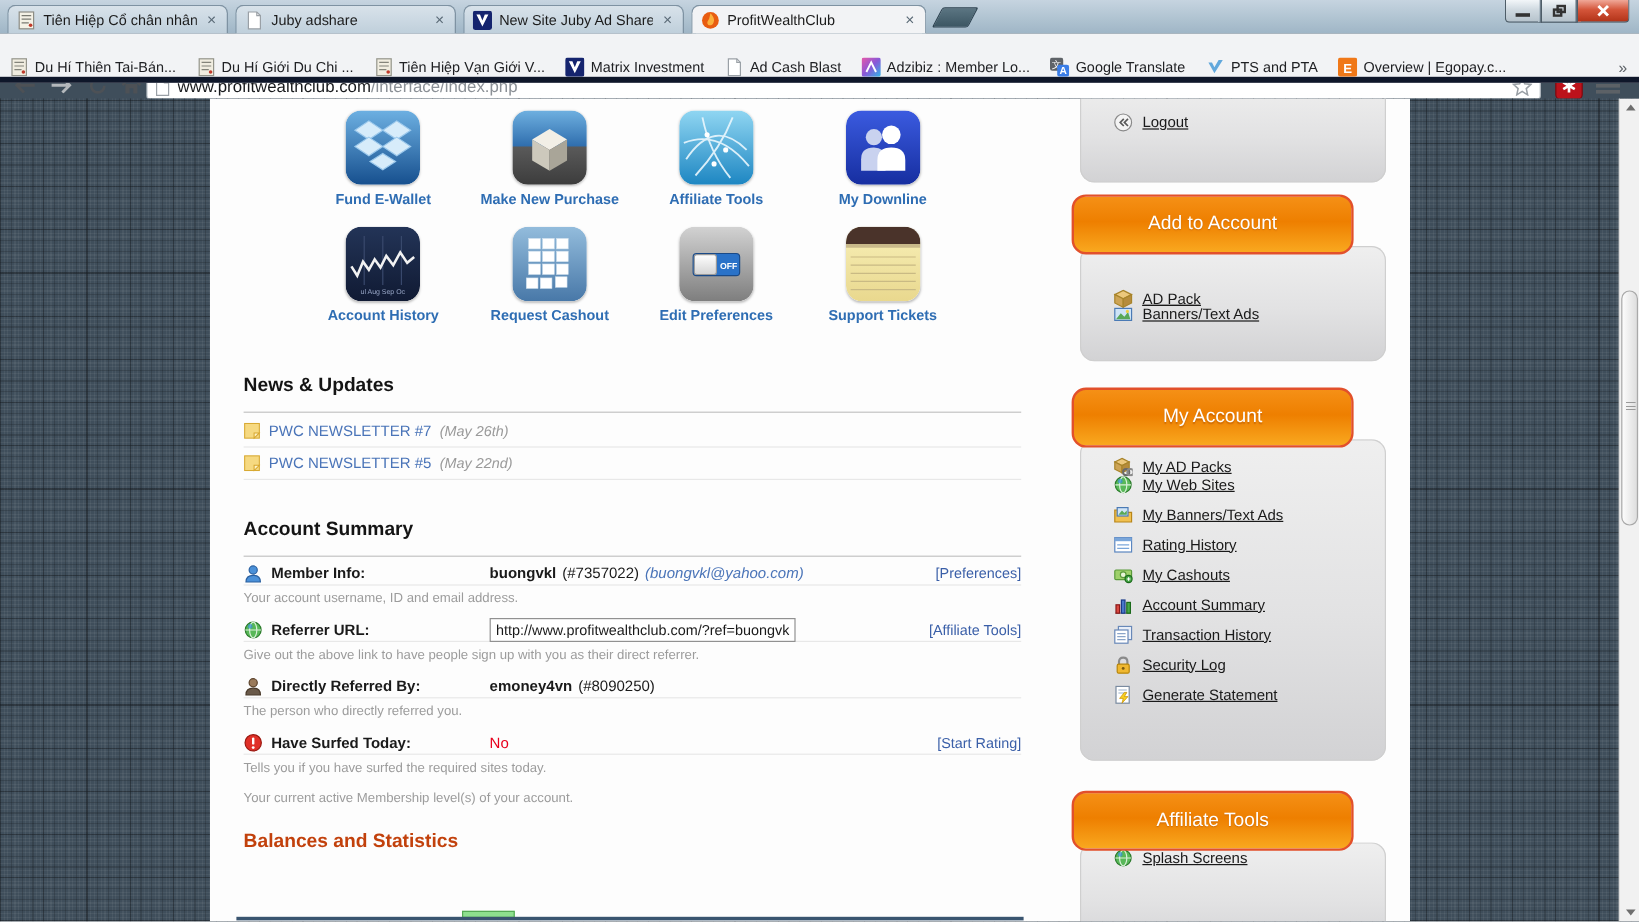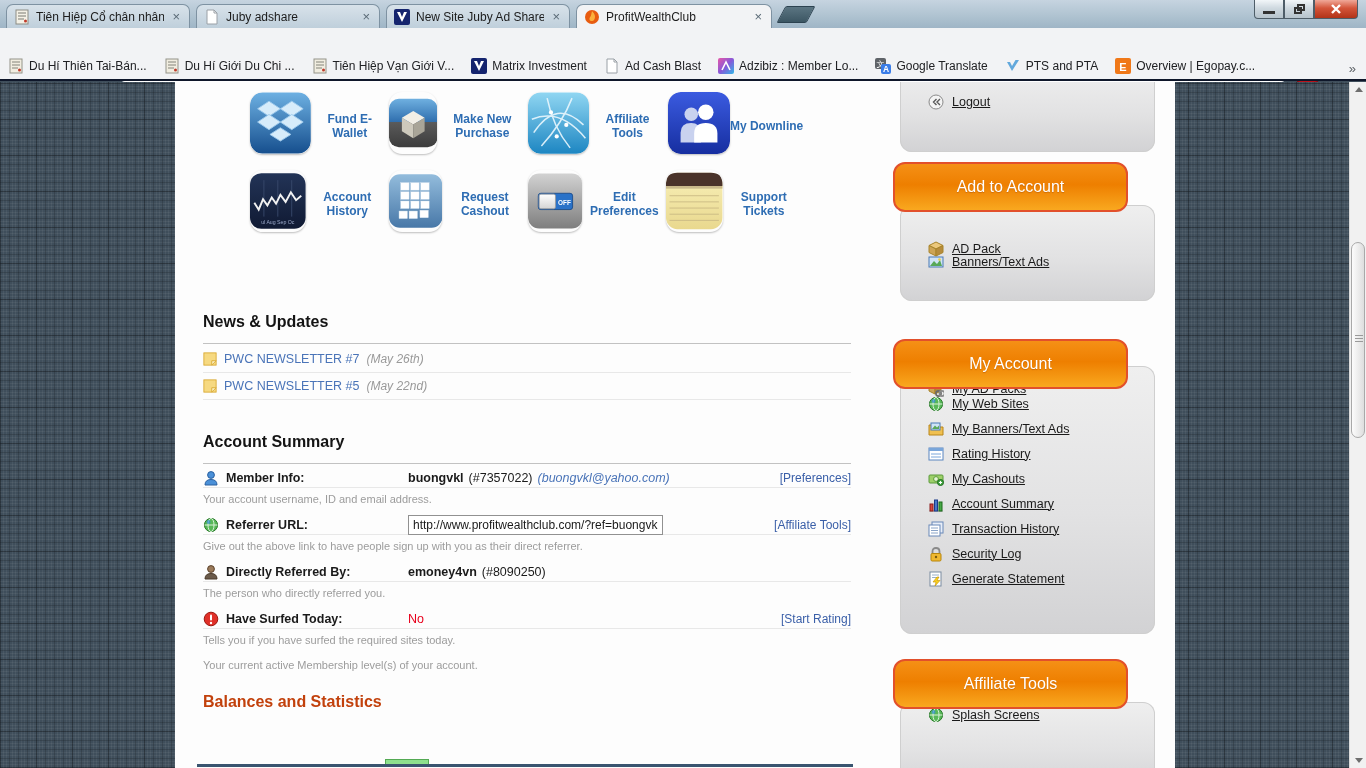--- a/index.html
+++ b/index.html
@@ -36,22 +36,22 @@
   .addrbar { position:absolute; left:122px; top:33px; width:1162px; height:22px; background:#fff;
     border:1px solid #bfc5cb; border-radius:3px; display:flex; align-items:center; padding:0 6px; gap:6px; }
   .urltxt { font-size:14px; white-space:nowrap; overflow:hidden; flex:1; }
   .url-host { color:#17191c; } .url-path { color:#8b9096; }
   .lastpass { position:absolute; left:1296px; top:32px; width:23px; height:23px; background:#bc121b;
     border:1px solid #7d090f; border-radius:4px; display:flex; align-items:center; justify-content:center; }
   .menubtn { position:absolute; left:1330px; top:36px; width:20px; height:14px; display:flex;
     flex-direction:column; justify-content:space-between; }
   .menubtn i { display:block; height:3px; background:#5c6166; }
 
-  .bookmarks { position:absolute; left:0; top:58px; width:1366px; height:23px; background:#f2f3f5;
-    border-bottom:2px solid #0f172a; display:flex; align-items:flex-start; padding:0 8px; gap:17px; }
+  .bookmarks { position:absolute; left:0; top:46px; width:1366px; height:23px; background:#f2f3f5;
+    border-bottom:5px solid #0f172a; display:flex; align-items:flex-end; padding:0 8px; gap:17px; }
   .bm { display:flex; align-items:center; gap:5px; font-size:12px; color:#202124; white-space:nowrap; }
   .bm-chevron { position:absolute; right:10px; top:3px; font-size:13px; color:#5c6166; }
 
   
   .viewport { position:absolute; left:0; top:82px; width:1366px; height:686px; overflow:hidden;
     background-color:#3f4e5b;
     background-image:
       repeating-linear-gradient(0deg, rgba(10,18,26,.30) 0 1px, transparent 1px 9px),
       repeating-linear-gradient(90deg, rgba(10,18,26,.30) 0 1px, transparent 1px 9px),
       repeating-linear-gradient(0deg, rgba(255,255,255,.05) 3px 4px, transparent 4px 6px, rgba(255,255,255,.05) 6px 7px, transparent 7px 9px),
@@ -67,21 +67,21 @@
   .tri-up { width:0; height:0; border-left:4px solid transparent; border-right:4px solid transparent; border-bottom:5px solid #6e6e6e; }
   .tri-down { width:0; height:0; border-left:4px solid transparent; border-right:4px solid transparent; border-top:5px solid #6e6e6e; }
   .sb-thumb { position:absolute; left:1px; top:160px; width:14px; height:196px; border:1px solid #a9a9a9;
     border-radius:8px; background:linear-gradient(90deg,#fcfcfc,#dedede); }
   .sb-grip { position:absolute; left:3px; top:92px; width:8px; height:8px;
     background:repeating-linear-gradient(180deg,#9a9a9a 0 1px, transparent 1px 3px); }
 
   
   .appgrid { position:absolute; left:75px; top:10px; width:555px; display:grid;
     grid-template-columns:repeat(4,1fr); row-gap:16px; justify-items:center; }
-  .appcell { display:flex; flex-direction:row; align-items:center; }
+  .appcell { display:flex; flex-direction:column; align-items:center; }
   .applabel { margin-top:5px; font-size:12px; font-weight:bold; color:#2e6db3; text-align:center; }
   .appicon { width:62px; height:62px; border-radius:13px; box-shadow:0 1px 2px rgba(0,0,0,.25); }
 
   
   .section-h { position:absolute; left:28px; font-size:16px; font-weight:bold; color:#141414; }
   .h-line { position:absolute; left:28px; width:648px; height:1px; background:#c2c2c2; }
 
   .newslist { position:absolute; left:28px; top:264px; width:648px; }
   .news-item { display:flex; align-items:center; gap:7px; height:27px; border-bottom:1px solid #e8e8e8; }
   .news-link { font-size:12.5px; color:#4a74b8; text-decoration:none; }
@@ -596,21 +596,21 @@
         <div class="slink">
           <svg class="sic" viewBox="0 0 16 16">
               <rect x="1" y="3" width="14" height="10" fill="#cfe4f7" stroke="#4a7ab5"></rect>
               <polygon points="2,12 6,7 9,10 12,6 14,12" fill="#58a858"></polygon>
               <circle cx="11.5" cy="5.5" r="1.3" fill="#f0d040"></circle>
             </svg>
           <a href="#">Banners/Text Ads</a>
         </div>
       </div>
 
-      <div class="obtn" style="top:241px;margin-top:16px;">My Account</div>
+      <div class="obtn" style="top:241px;">My Account</div>
       <div class="sbox" style="top:284px;height:268px;">
         <div class="slink" style="padding-top:20px;">
           <svg class="sic" viewBox="0 0 16 16">
               <polygon points="7,1 13,4 7,7 1,4" fill="#ecc87c" stroke="#a8842a"></polygon>
               <polygon points="1,4 7,7 7,13 1,10" fill="#cda455" stroke="#a8842a"></polygon>
               <polygon points="13,4 7,7 7,13 13,10" fill="#b68c3c" stroke="#a8842a"></polygon>
               <circle cx="10.5" cy="12.5" r="2.6" fill="none" stroke="#6a6a6a" stroke-width="1.6"></circle>
               <circle cx="14" cy="12.5" r="2.6" fill="none" stroke="#8a8a8a" stroke-width="1.6"></circle>
             </svg>
           <a href="#">My AD Packs</a>

